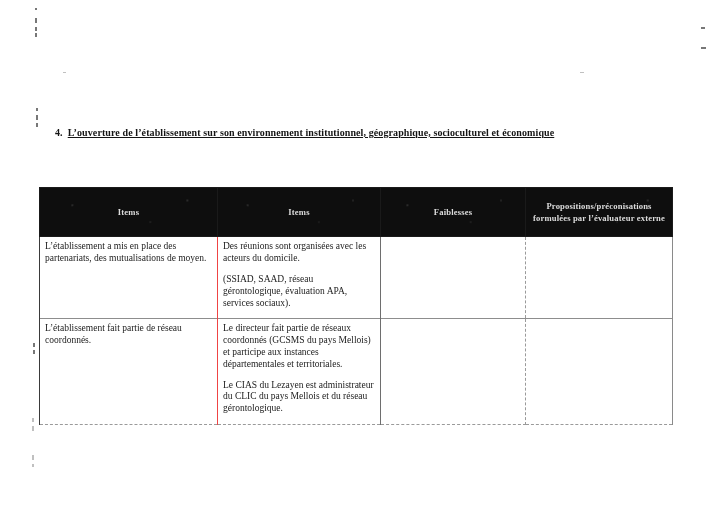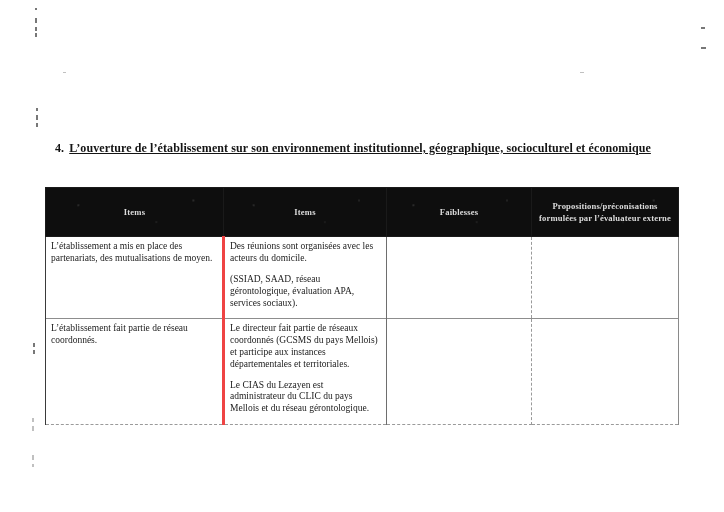--- a/index.html
+++ b/index.html
@@ -21,35 +21,35 @@
     position: absolute;
     background: #4a4a4a;
     opacity: 0.75;
   }
   .scan-mark.faint { opacity: 0.35; }
 
   
   .heading {
     position: absolute;
     left: 55px;
-    top: 141px;
+    top: 126px;
     width: 640px;
-    font-size: 12px;
+    font-size: 10px;
     font-weight: bold;
     color: #141414;
     letter-spacing: 0.1px;
     line-height: 1.3;
   }
   .heading .num { margin-right: 5px; }
   .heading .title { text-decoration: underline; }
 
   
   .eval-table {
     position: absolute;
-    left: 45px;
+    left: 39px;
     top: 187px;
     width: 633px;
     border-collapse: collapse;
     table-layout: fixed;
   }
   .eval-table th {
     background:
       radial-gradient(circle at 18% 35%, rgba(255,255,255,0.18) 0 0.6px, transparent 1px),
       radial-gradient(circle at 62% 70%, rgba(255,255,255,0.14) 0 0.6px, transparent 1px),
       radial-gradient(circle at 83% 25%, rgba(255,255,255,0.16) 0 0.6px, transparent 1px),
@@ -69,21 +69,21 @@
     vertical-align: top;
     padding: 4px 6px 3px 5px;
     font-size: 9.5px;
     line-height: 1.25;
     color: #1b1b1b;
   }
   .eval-table td p { margin: 0 0 9px 0; }
   .eval-table td p:last-child { margin-bottom: 0; }
 
   
-  td.c-items   { border-left: 1px solid #3a3a3a; border-right: 3px solid #ef4444; }
+  td.c-items   { border-left: 1px solid #3a3a3a; border-right: 1px solid #ef4444; }
   td.c-forces  { border-right: 1px solid #6e6e6e; }
   td.c-faibl   { border-right: 1px dashed #9a9a9a; }
   td.c-prop    { border-right: 1px solid #8a8a8a; }
   tr.row-1 td  { border-top: 1px solid #2f2f2f; height: 74px; }
   tr.row-2 td  { border-top: 1px solid #8d8d8d; height: 98px; }
   tr.row-2 td  { border-bottom: 1px dashed #9a9a9a; }
 </style>
 </head>
 <body>
 

